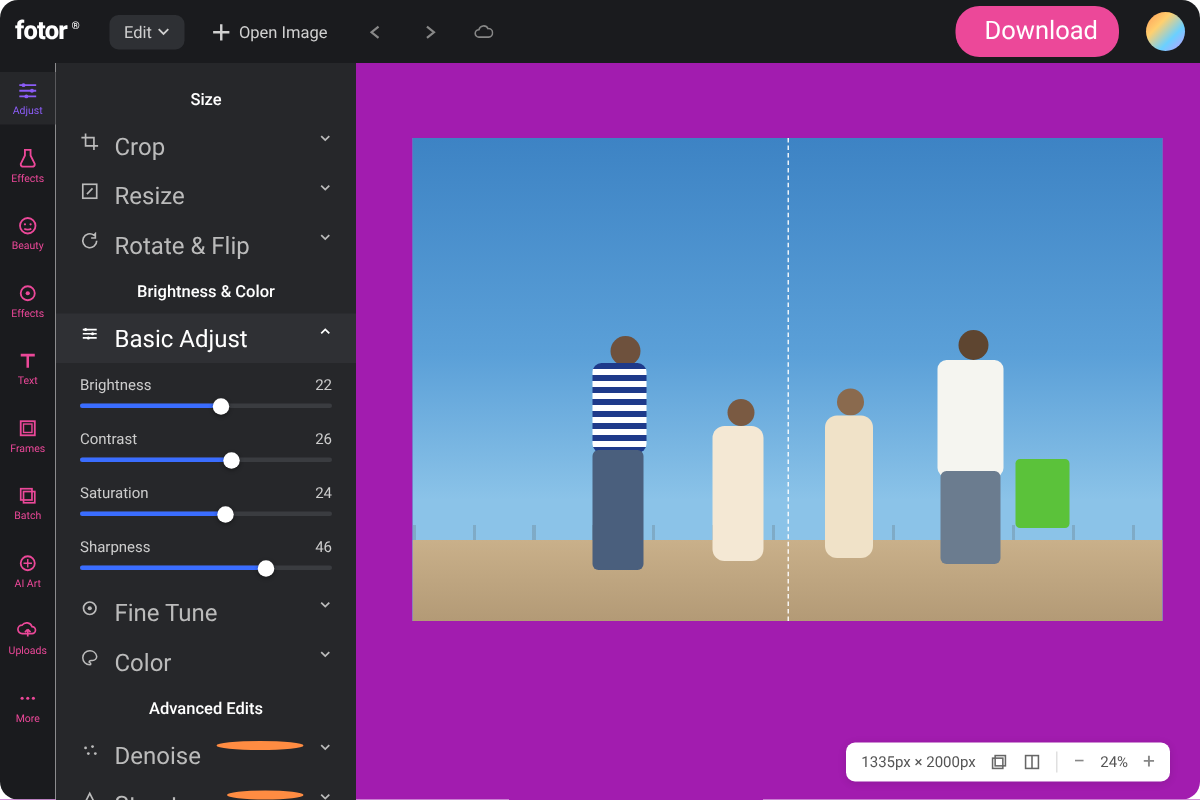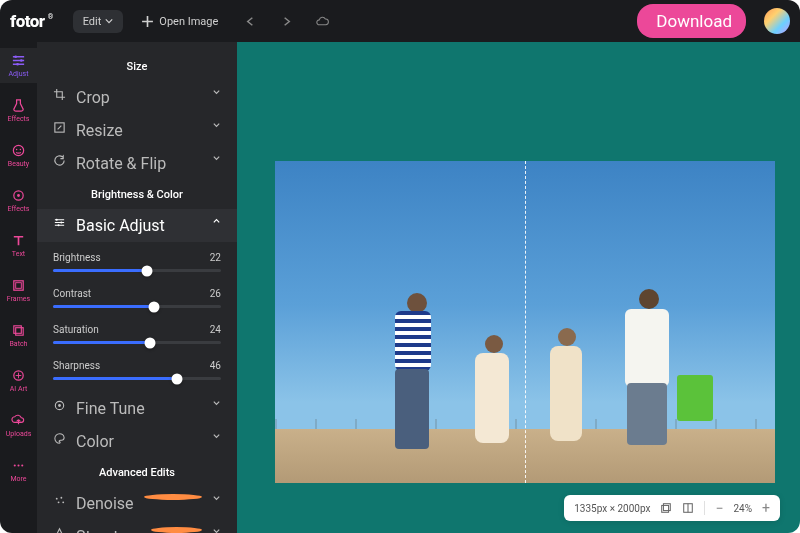--- a/index.html
+++ b/index.html
@@ -41,21 +41,21 @@
 .dot { width: 6px; height: 6px; border-radius: 50%; background: #ff8c42; }
 
 
 .sldr { padding: 10px 16px 6px; }
 .sldr-row { display: flex; justify-content: space-between; font-size: 10px; color: #ccc; margin-bottom: 6px; }
 .track { height: 3px; background: #3a3c40; border-radius: 2px; position: relative; }
 .fill { position: absolute; height: 100%; background: #3a6dff; border-radius: 2px; left: 0; }
 .thumb { position: absolute; width: 11px; height: 11px; background: #fff; border-radius: 50%; top: 50%; transform: translate(-50%, -50%); box-shadow: 0 1px 3px rgba(0,0,0,0.4); }
 
 
-.canvas { flex: 1; background: #0f766e; position: relative; display: flex; align-items: flex-end; justify-content: center; padding: 50px 24px 50px 36px; }
+.canvas { flex: 1; background: #a21caf; position: relative; display: flex; align-items: flex-start; justify-content: center; padding: 50px 24px 50px 36px; }
 .stage { position: relative; width: 500px; height: 322px; background: #5a9fd4; overflow: hidden; }
 .sky { position: absolute; inset: 0; background: linear-gradient(180deg, #3d83c4 0%, #5ba0d8 45%, #8bc3e8 75%); }
 .sand { position: absolute; bottom: 0; left: 0; right: 0; height: 54px; background: linear-gradient(180deg, #c9b08a 0%, #b39a76 100%); }
 .divider { position: absolute; top: 0; bottom: 0; left: 50%; border-left: 1px dashed rgba(255,255,255,0.9); }
 .figure { position: absolute; bottom: 30px; }
 .fig-head { border-radius: 50%; background: #8a6a52; }
 .fig-body { border-radius: 6px; }
 .green-bag { position: absolute; width: 36px; height: 46px; background: #5bc23a; right: 62px; bottom: 62px; border-radius: 3px; }
 .fence { position: absolute; bottom: 46px; left: 0; right: 0; height: 18px; background: repeating-linear-gradient(90deg, rgba(70,55,40,0.35) 0 2px, transparent 2px 40px); opacity: 0.5; }
 

